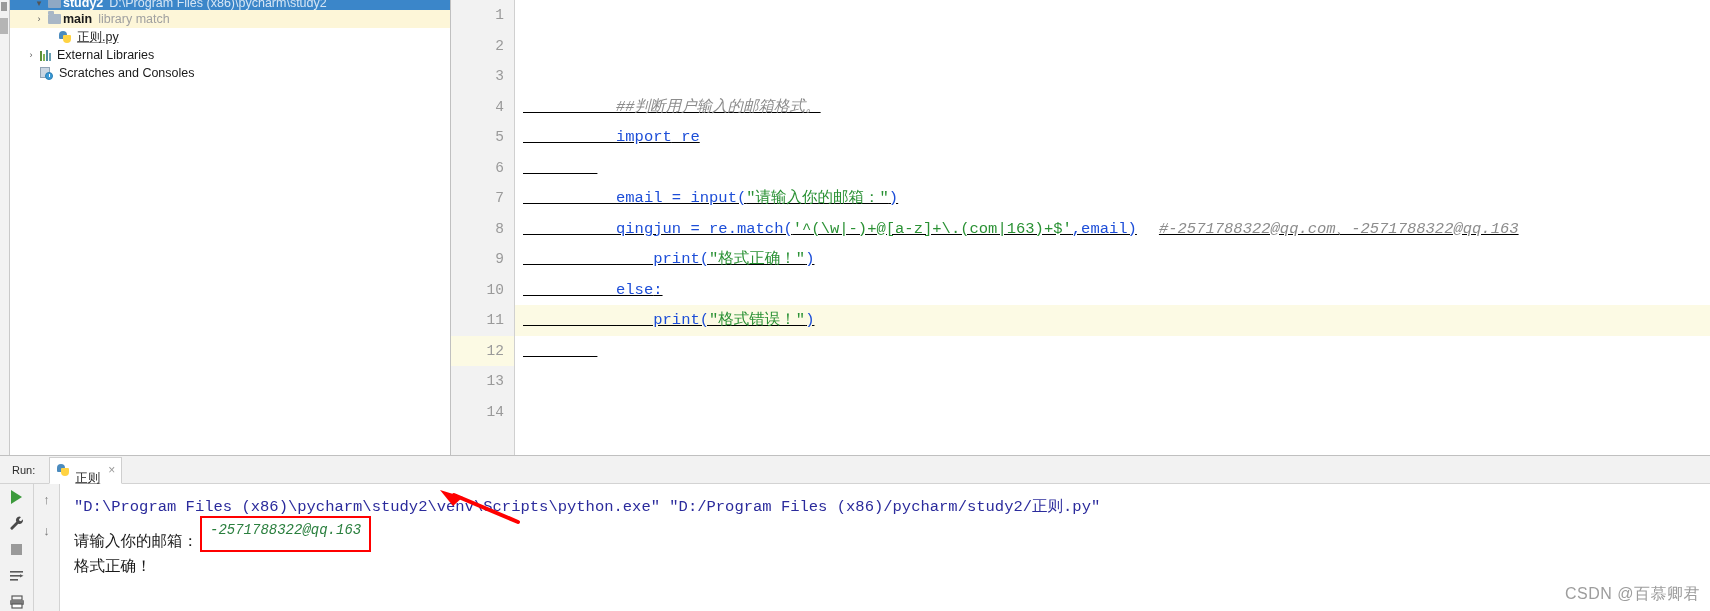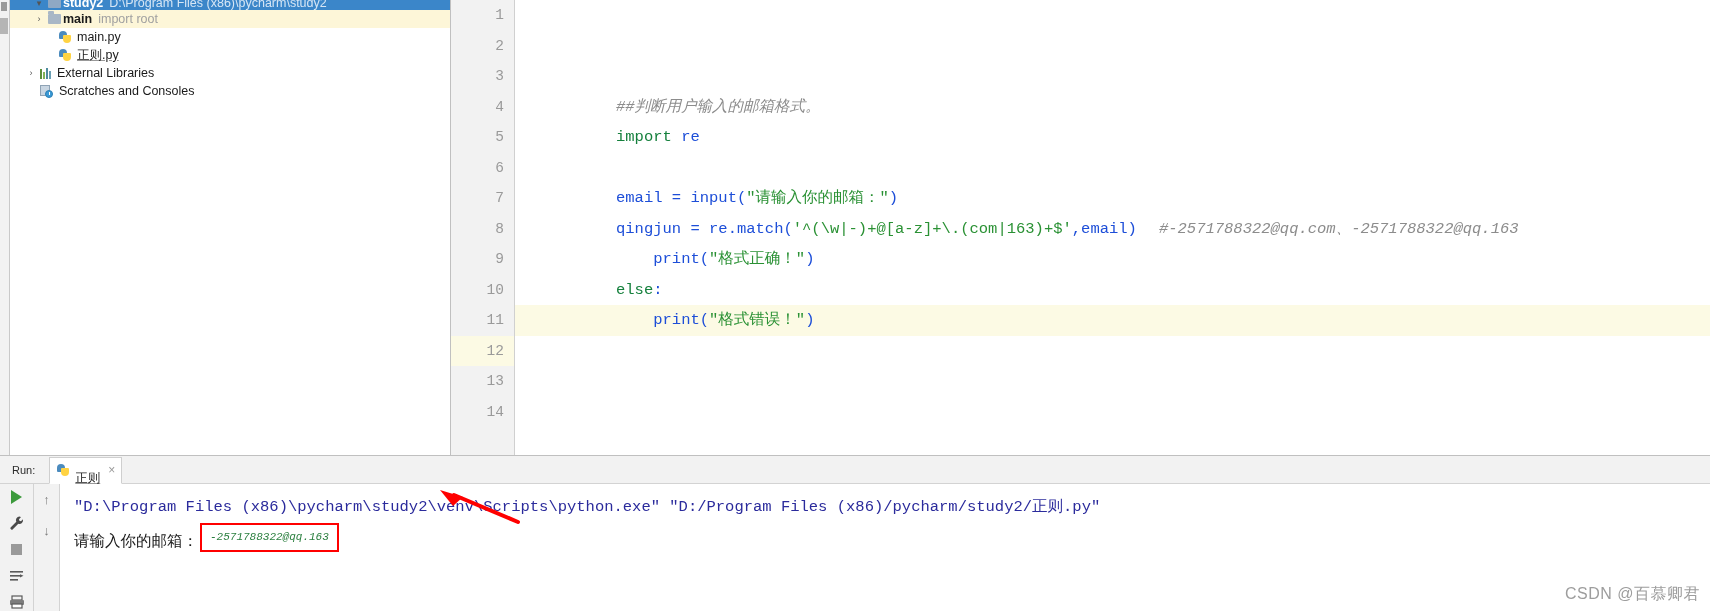--- a/index.html
+++ b/index.html
@@ -214,23 +214,24 @@
     background: #ffffff;
     font-family: "Liberation Mono", monospace;
     font-size: 15.5px;
   }
   .cline {
     height: 30.5px;
     line-height: 30.5px;
     white-space: pre;
     padding-left: 8px;
     box-sizing: border-box;
+    text-decoration: underline;
   }
   .cline.cur { background: #fcfae4; }
-  .kw { color: #15803d; }
+  .kw { color: #1d4ed8; }
   .str { color: #2a9134; }
   .cmt { color: #8c8c8c; font-style: italic; }
   .pln { color: #1d4ed8; }
 
   
   #editor-scroll {
     position: absolute;
     right: 0; top: 0;
     width: 0px; height: 455px;
   }
@@ -365,26 +366,26 @@
     height: 30px;
   }
   .prompt-txt {
     color: #1a1a1a;
     font-family: "Liberation Mono", monospace;
     font-size: 15.5px;
   }
   .inputbox {
     display: inline-block;
     border: 2px solid #ff0000;
-    padding: 2px 8px 3px 8px;
+    padding: 2px 8px 10px 8px;
     margin-left: 2px;
     color: #2a7f3e;
     font-style: italic;
     font-family: "Liberation Mono", monospace;
-    font-size: 11px;
+    font-size: 14px;
     line-height: 20px;
   }
 
   
   #red-arrow {
     position: absolute;
     left: 432px;
     top: 486px;
     width: 90px;
     height: 40px;
@@ -424,32 +425,23 @@
         <span class="tlabel bold">study2</span>
         <span class="tsub">D:\Program Files (x86)\pycharm\study2</span>
       </div>
 
       <div class="tree-row highlight" style="padding-left:22px;">
         <span class="tw">›</span>
         <span class="ticon">
             <span class="folder-ic"></span>
           </span>
         <span class="tlabel bold">main</span>
-        <span class="tsub">import root</span>
-      </div>
-
-      <div class="tree-row" style="padding-left:46px;">
-        <span class="ticon">
-          <span class="py-ic">
-              <span class="p1"></span>
-              <span class="p2"></span>
-            </span>
-        </span>
-        <span class="tlabel" style="margin-left:4px;">main.py</span>
-      </div>
+        <span class="tsub">library match</span>
+      </div>
+
 
       <div class="tree-row" style="padding-left:46px;">
         <span class="ticon">
           <span class="py-ic">
               <span class="p1"></span>
               <span class="p2"></span>
             </span>
         </span>
         <span class="tlabel" style="margin-left:4px; text-decoration: underline; text-decoration-color:#999;">正则.py</span>
       </div>
@@ -599,20 +591,21 @@
         <div class="tool-ic" style="color:#7a7a7a;">↑</div>
         <div class="tool-ic" style="color:#7a7a7a;">↓</div>
       </div>
 
       <div id="console">
         <div class="conline cmd">"D:\Program Files (x86)\pycharm\study2\venv\Scripts\python.exe" "D:/Program Files (x86)/pycharm/study2/正则.py"</div>
         <div class="prompt-row">
           <span class="prompt-txt">请输入你的邮箱：</span>
           <span class="inputbox">-2571788322@qq.163</span>
         </div>
+        <div class="conline">格式正确！</div>
       </div>
     </div>
   </div>
 
   <svg id="red-arrow" viewBox="0 0 90 40">
     <line x1="86" y1="36" x2="22" y2="9" stroke="#ff0000" stroke-width="4" stroke-linecap="round"></line>
     <polygon points="8,4 31,11 21,20" fill="#ff0000"></polygon>
   </svg>
 
   <div id="watermark">CSDN @百慕卿君</div>

